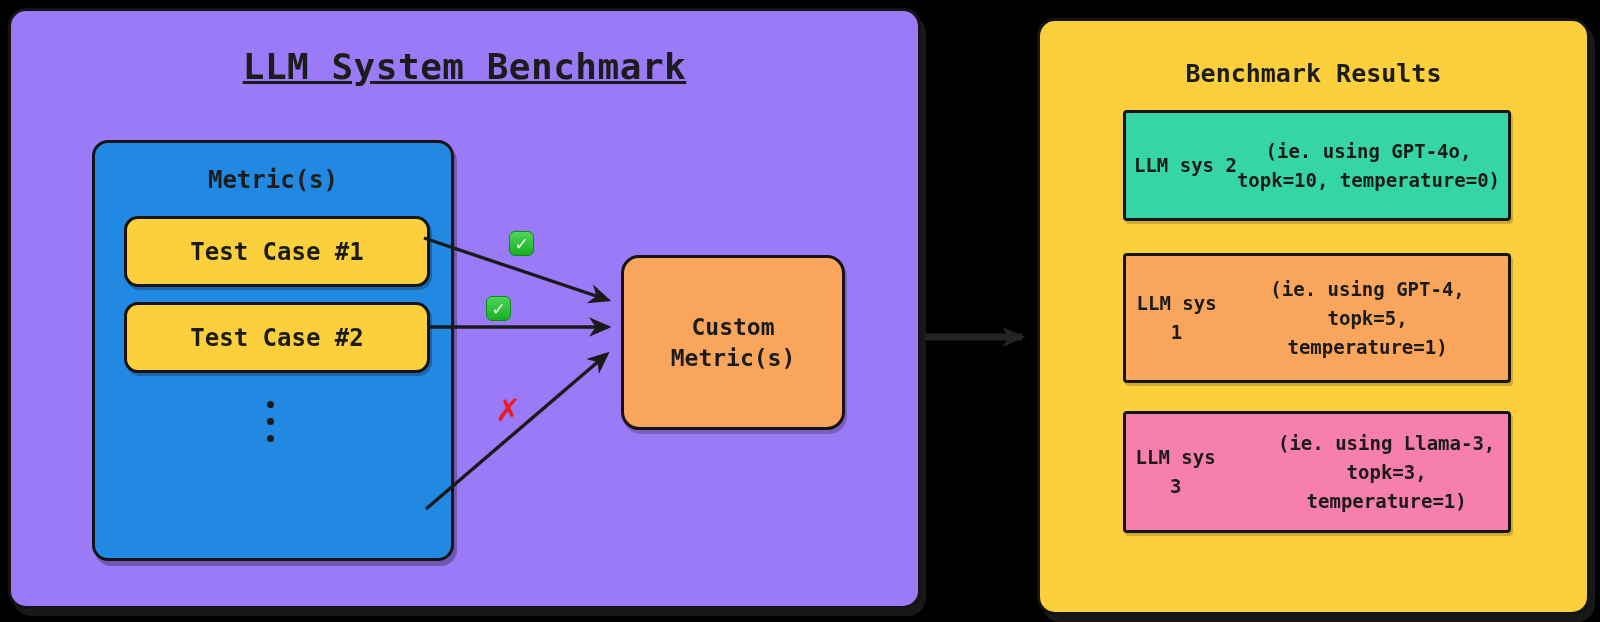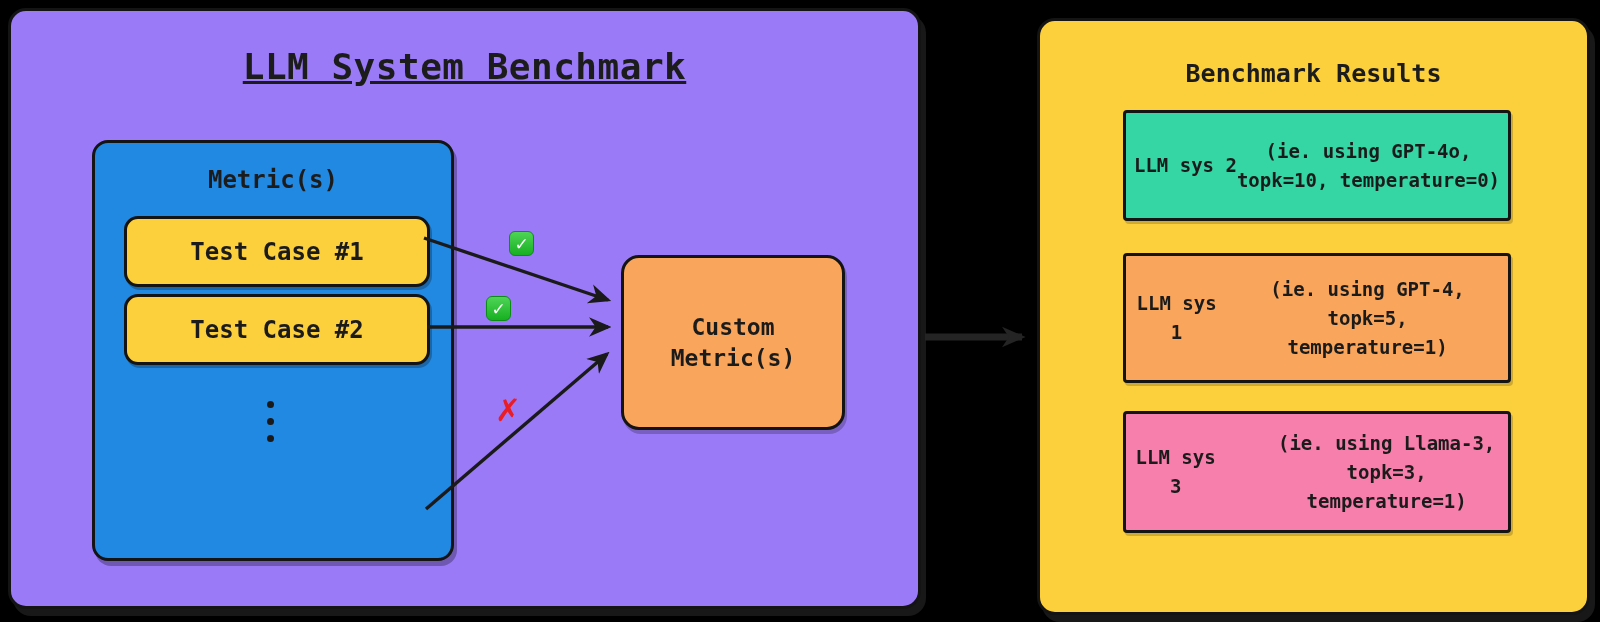--- a/index.html
+++ b/index.html
@@ -21,21 +21,21 @@
     border:3px solid #141414;border-radius:16px;box-sizing:border-box;
     box-shadow:3px 5px 0 rgba(0,0,0,.28);
   }
   .dataset-title{top:22px;font-size:24px;line-height:30px;}
   .test-case{
     position:absolute;left:29px;width:306px;height:71px;
     border:3px solid #141414;border-radius:14px;box-sizing:border-box;
     display:flex;align-items:center;justify-content:center;
     font-size:24px;font-weight:700;box-shadow:2px 3px 0 rgba(0,0,0,.25);
   }
-  .tc1{top:73px;} .tc2{top:151px;} .tcn{top:343px;}
+  .tc1{top:73px;} .tc2{top:159px;} .tcn{top:343px;}
   .v-ellipsis{
     position:absolute;left:172px;top:258px;display:flex;flex-direction:column;gap:10px;
   }
   .v-ellipsis i{width:7px;height:7px;border-radius:50%;background:#1a1a1a;}
   .metric-box{
     position:absolute;left:610px;top:244px;width:224px;height:175px;
     border:3px solid #141414;border-radius:18px;box-sizing:border-box;
     display:flex;align-items:center;justify-content:center;text-align:center;
     font-size:23px;line-height:31px;font-weight:700;white-space:pre-line;
     box-shadow:2px 4px 0 rgba(0,0,0,.22);

